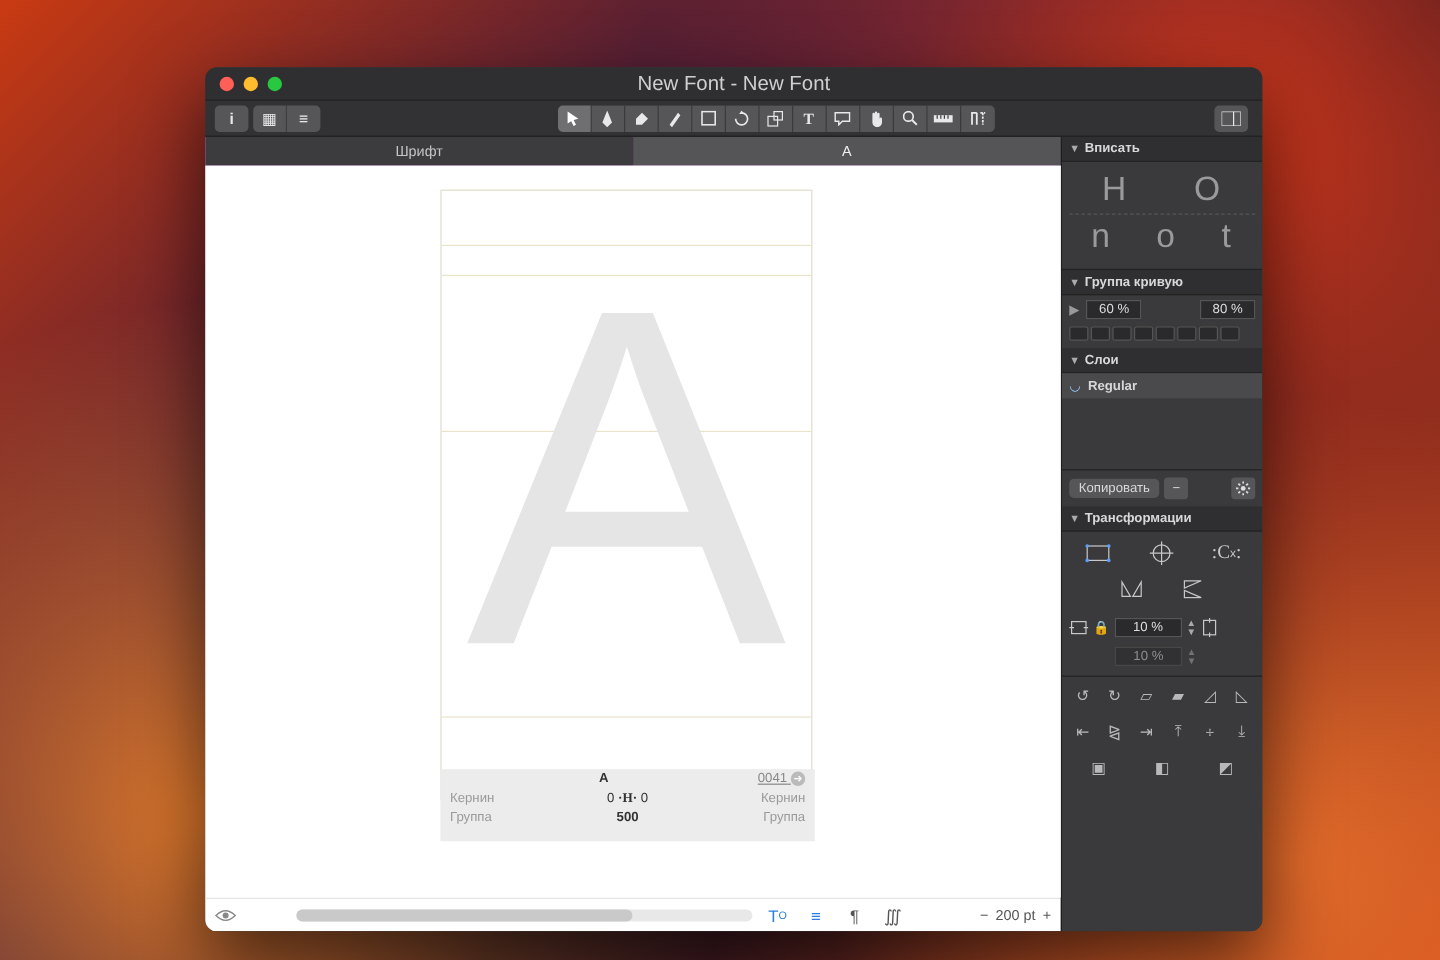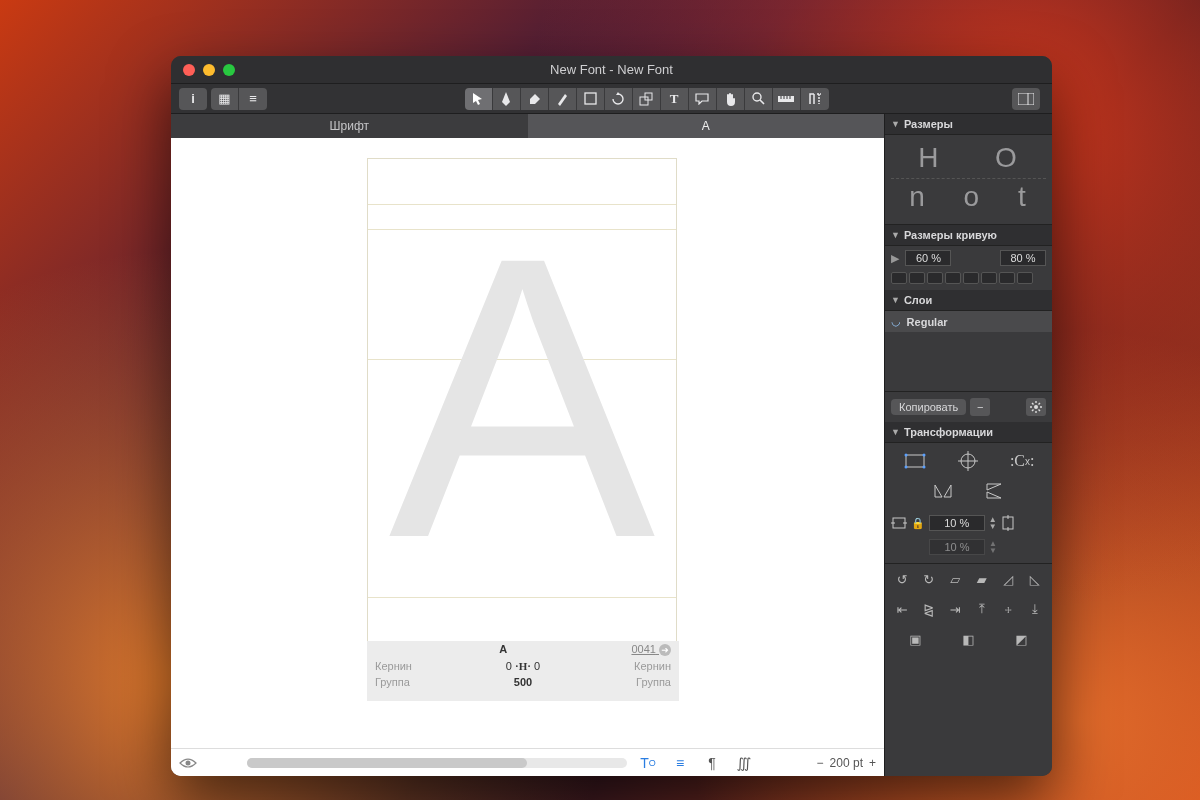--- a/index.html
+++ b/index.html
@@ -8,21 +8,21 @@
     radial-gradient(circle at 15% 85%, #e27a2a 0%, transparent 35%),
     radial-gradient(circle at 85% 15%, #d1381c 0%, transparent 40%),
     radial-gradient(circle at 90% 90%, #e16a2a 0%, transparent 30%),
     linear-gradient(135deg,#c93a12 0%,#2a1540 40%,#120b22 60%,#d44b1a 100%);
   }
   .window { position:absolute; left:171px; top:56px; width:881px; height:720px; background:#3a3a3c; border-radius:10px; box-shadow:0 25px 60px rgba(0,0,0,0.6); overflow:hidden; display:flex; flex-direction:column; }
   .titlebar { height:28px; background:#2f2f31; display:flex; align-items:center; position:relative; border-bottom:1px solid #1e1e1f; }
   .traffic { display:flex; gap:8px; padding-left:12px; }
   .traffic span { width:12px; height:12px; border-radius:50%; }
   .tl-close{background:#ff5f57;} .tl-min{background:#febc2e;} .tl-max{background:#28c840;}
-  .title { position:absolute; left:0; right:0; text-align:center; color:#cfcfd1; font-size:13px; pointer-events:none; }
+  .title { position:absolute; left:0; right:0; text-align:center; color:#cfcfd1; font-size:17px; pointer-events:none; }
   .toolbar { height:30px; background:#323234; display:flex; align-items:center; padding:0 8px; border-bottom:1px solid #1e1e1f; position:relative; }
   .tool-btn { width:28px; height:22px; background:#565658; border-radius:4px; display:inline-flex; align-items:center; justify-content:center; color:#e8e8ea; font-size:13px; margin-right:4px; cursor:pointer; }
   .tool-btn.sel { background:#6f6f72; }
   .tool-group { display:flex; gap:0; }
   .tool-group .tool-btn { border-radius:0; margin-right:0; border-right:1px solid #3a3a3c; }
   .tool-group .tool-btn:first-child{border-radius:4px 0 0 4px;} .tool-group .tool-btn:last-child{border-radius:0 4px 4px 0; border-right:none;}
   .main { flex:1; display:flex; overflow:hidden; }
   .left { flex:1; display:flex; flex-direction:column; background:#fff; }
   .tabs { display:flex; height:24px; background:#a21caf; }
   .tab { flex:1; display:flex; align-items:center; justify-content:center; color:#c5c5c7; font-size:12px; cursor:pointer; }
@@ -226,37 +226,37 @@
           <span style="cursor:pointer;">−</span>
           <span>200 pt</span>
           <span style="cursor:pointer;">+</span>
         </div>
       </div>
     </div>
 
     <div class="right">
       <div class="panel-hd">
           <span class="tri">▼</span>
-          <span>Размеры</span>
+          <span>Вписать</span>
         </div>
       <div class="panel-body dim-preview">
         <div class="dim-row">
             <span>H</span>
             <span>O</span>
           </div>
         <div class="dim-row" style="border:none;">
             <span>n</span>
             <span>o</span>
             <span>t</span>
           </div>
       </div>
 
       <div class="panel-hd">
           <span class="tri">▼</span>
-          <span>Размеры кривую</span>
+          <span>Группа кривую</span>
         </div>
       <div class="fit-row">
         <span class="tri" style="color:#999;">▶</span>
         <input class="num-in" value="60 %" style="">
         <div class="flex-gap"></div>
         <input class="num-in" value="80 %" style="">
       </div>
       <div class="seg-row">
         <div class="seg"></div>
           <div class="seg"></div>

